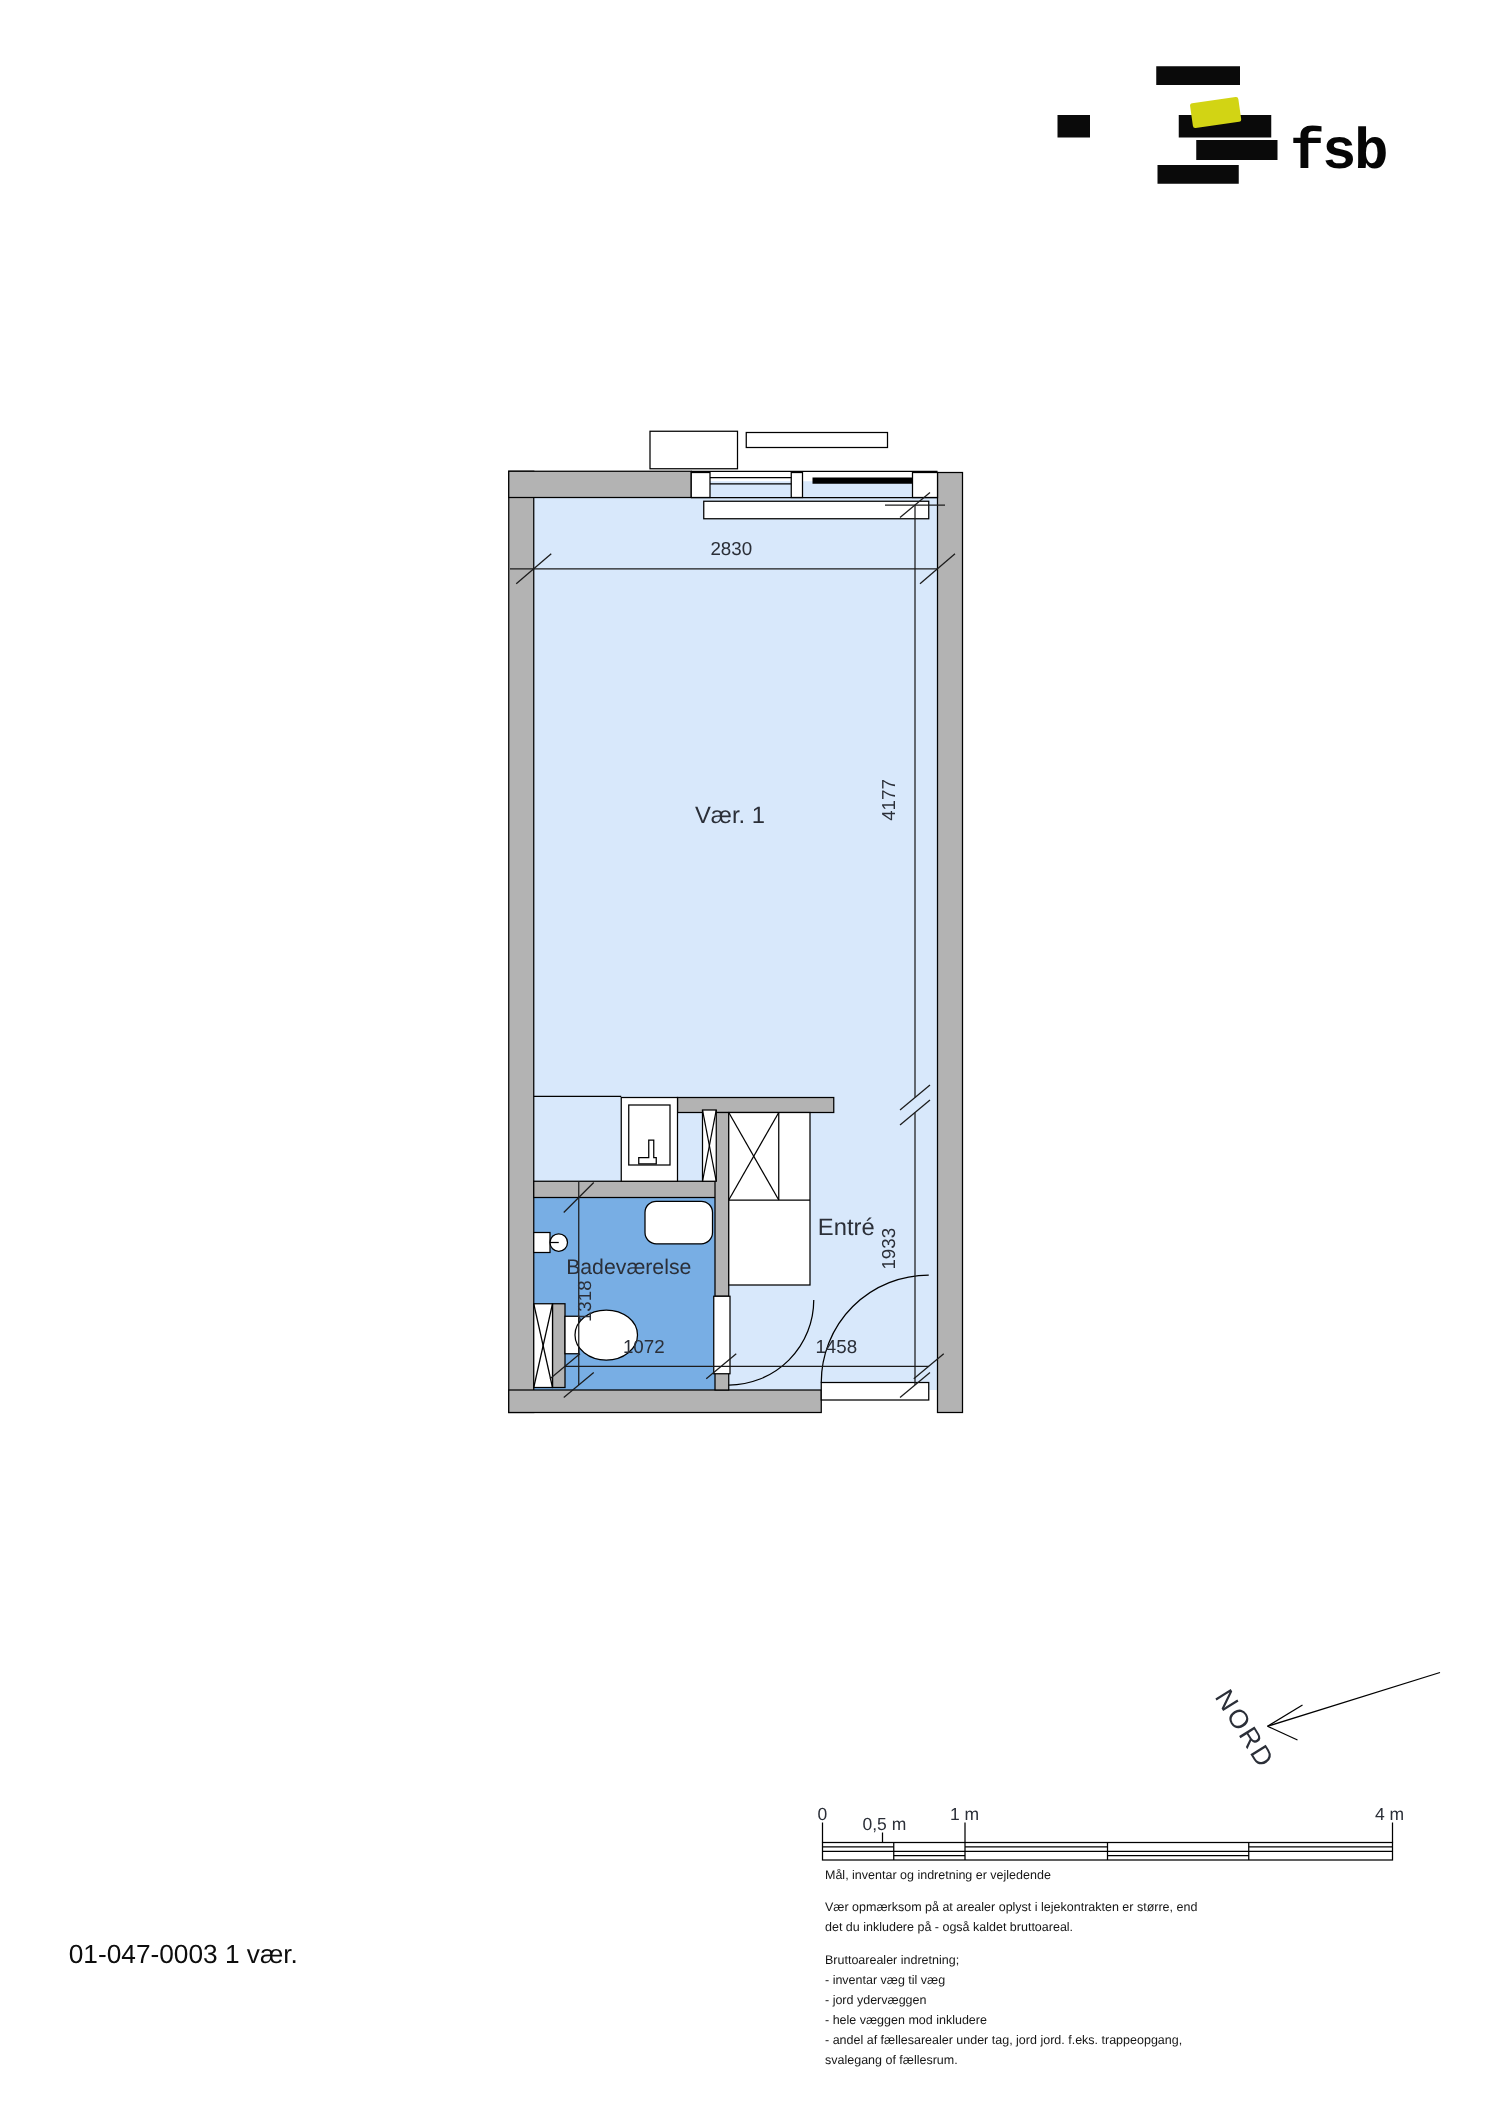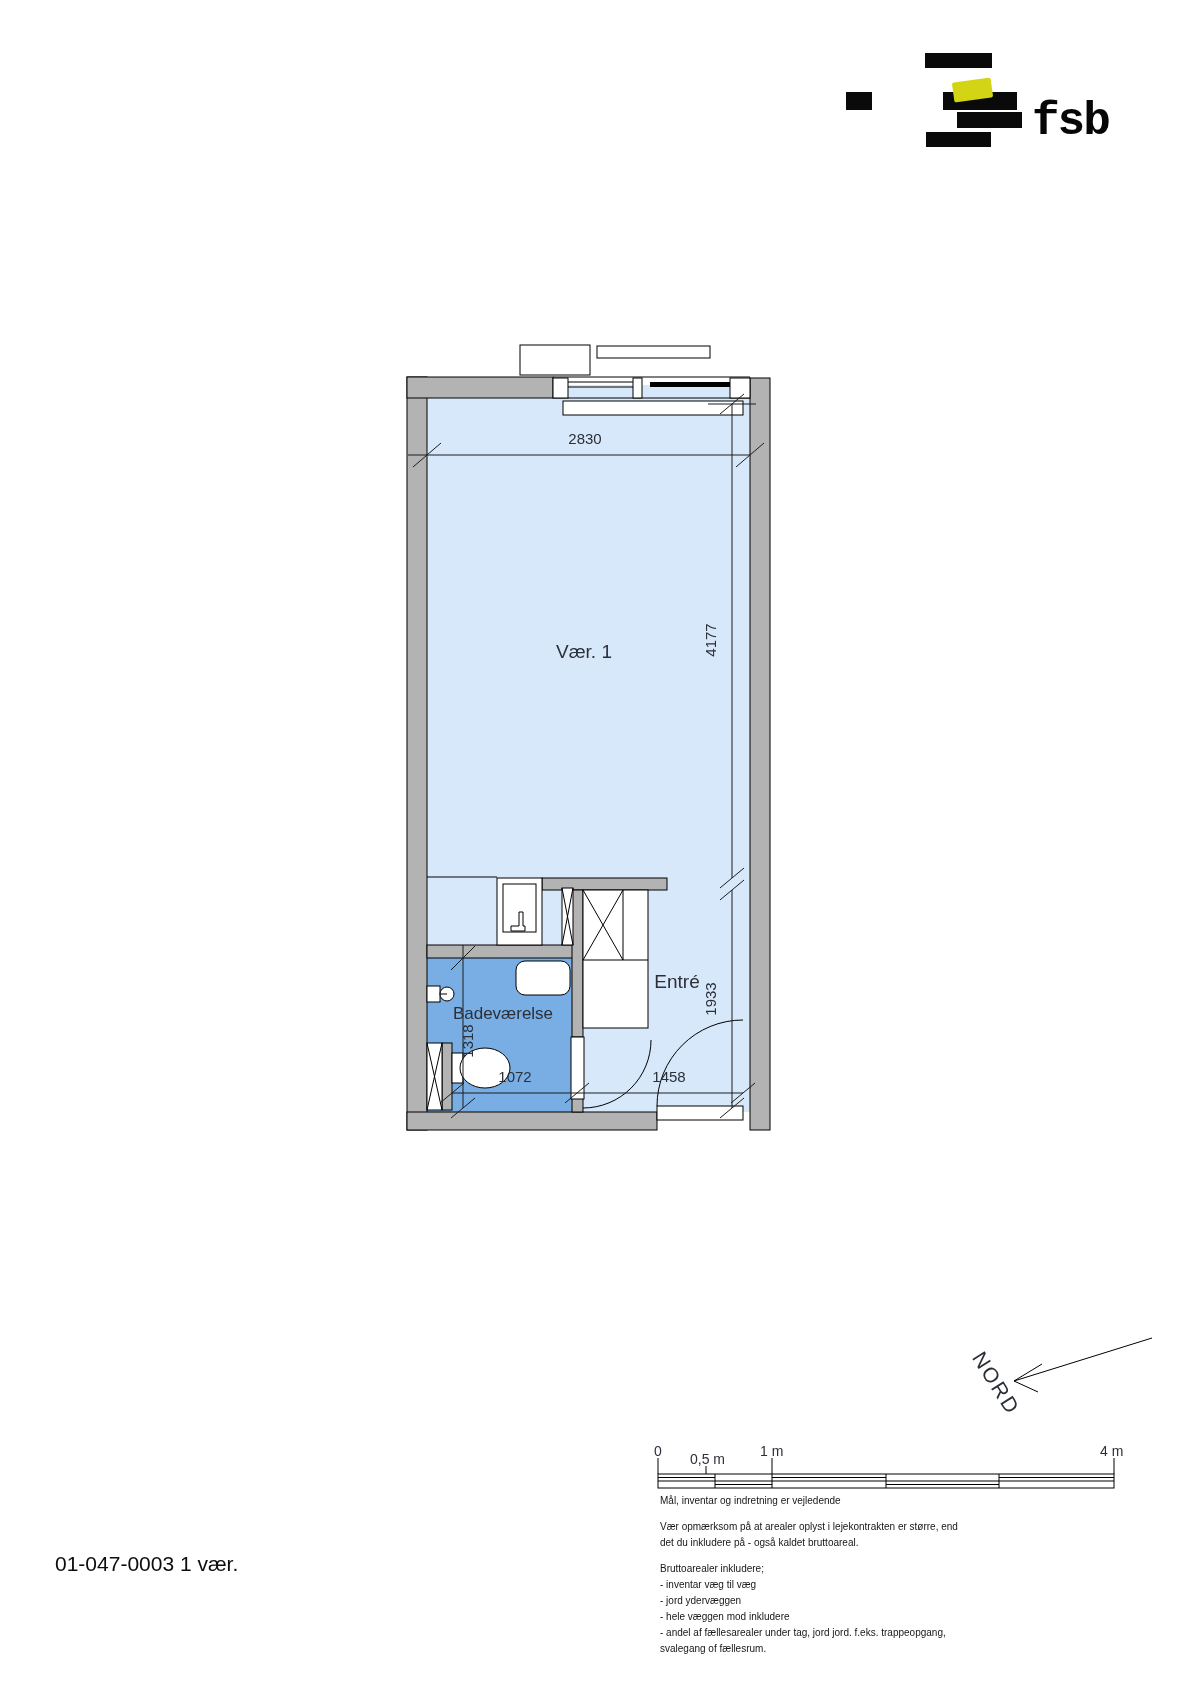--- a/index.html
+++ b/index.html
@@ -177,21 +177,21 @@
       <line x1="886" y1="1484.5" x2="999" y2="1484.5"></line>
     </g>
   </svg>
 
   <div id="notes">
     <div>Mål, inventar og indretning er vejledende</div>
     <div class="gap"></div>
     <div>Vær opmærksom på at arealer oplyst i lejekontrakten er større, end</div>
     <div>det du inkludere på - også kaldet bruttoareal.</div>
     <div class="gap"></div>
-    <div>Bruttoarealer inkludere;</div>
+    <div>Bruttoarealer indretning;</div>
     <div>- inventar væg til væg</div>
     <div>- jord ydervæggen</div>
     <div>- hele væggen mod inkludere</div>
     <div>- andel af fællesarealer under tag, jord jord. f.eks. trappeopgang,</div>
     <div>svalegang of fællesrum.</div>
   </div>
 
   <div id="footer-id">01-047-0003 1 vær.</div>
 
 </div>

